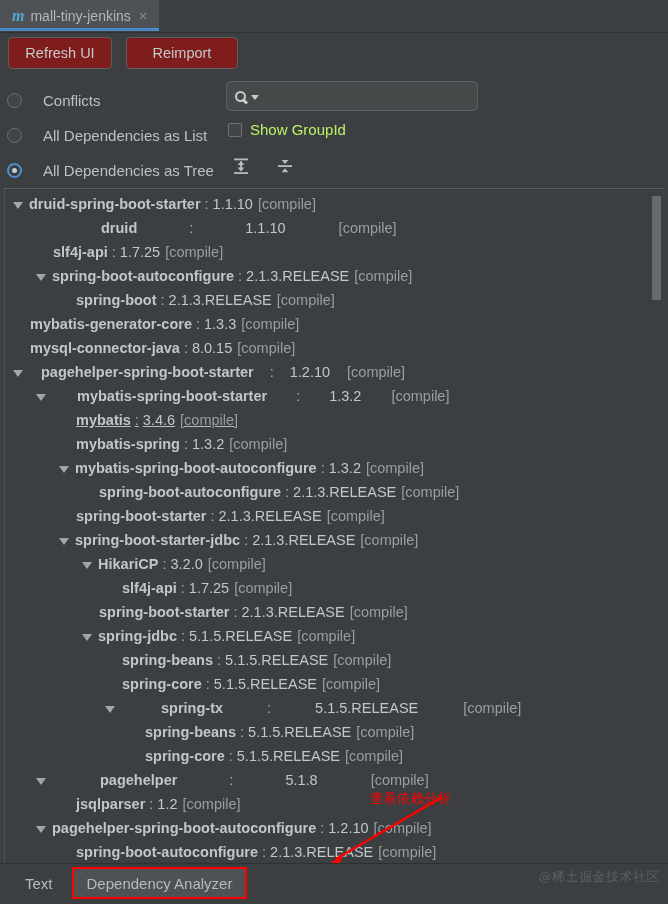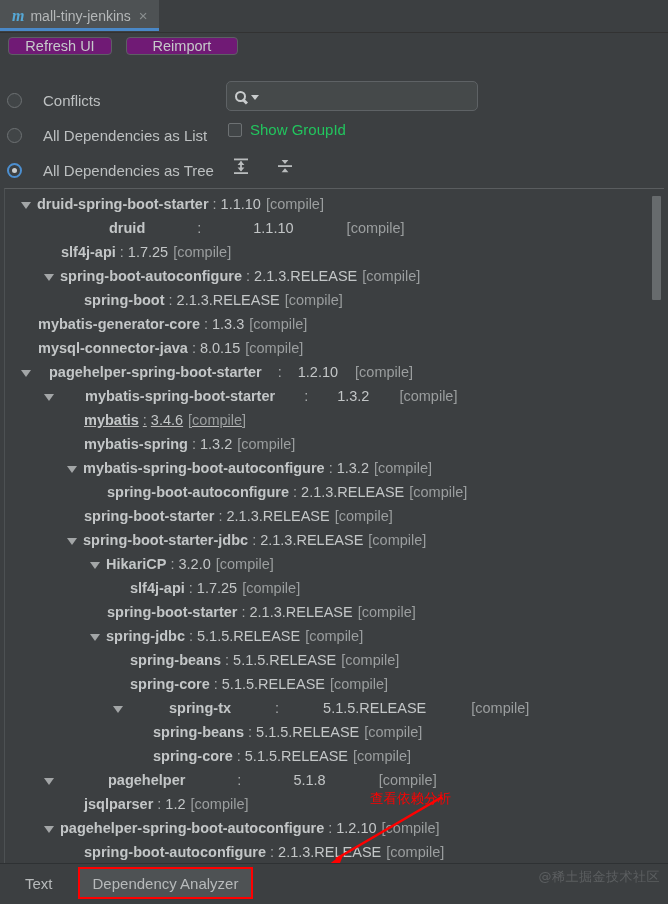--- a/index.html
+++ b/index.html
@@ -72,22 +72,22 @@
 
   
   .btn-row {
     position: absolute;
     left: 8px; top: 37px;
     display: flex;
     gap: 14px;
   }
   .tbtn {
     min-width: 104px;
-    height: 18px;
-    background: #701a75;
+    height: 32px;
+    background: #7f1d1d;
     border: 1px solid #5c6063;
     border-radius: 4px;
     color: #c6c9ca;
     font-size: 14.5px;
     display: flex;
     align-items: center;
     justify-content: center;
     padding: 0 14px;
     box-sizing: border-box;
     cursor: default;
@@ -192,21 +192,21 @@
   .cbox {
     width: 14px; height: 14px;
     border: 1px solid #6d7173;
     background: #414547;
     border-radius: 2px;
     box-sizing: border-box;
     flex: none;
   }
   .cbox-label {
     font-size: 15px;
-    color: #22c55e;
+    color: #bef264;
     white-space: nowrap;
   }
 
   
   .treeicons {
     position: absolute;
     left: 230px; top: 155px;
     display: flex;
     gap: 22px;
   }
@@ -223,21 +223,21 @@
     left: 4px; top: 188px;
     width: 660px; height: 676px;
     background: #3c3f41;
     border-top: 1px solid #5a5d5f;
     border-left: 1px solid #4d5153;
     box-sizing: border-box;
     overflow: hidden;
   }
   .tree-rows {
     position: absolute;
-    left: 8px; top: 3px;
+    left: 0; top: 3px;
     right: 0;
   }
   .trow {
     height: 24px;
     display: flex;
     align-items: center;
     white-space: nowrap;
     font-size: 14.5px;
     line-height: 24px;
   }
@@ -302,21 +302,21 @@
     left: 0; bottom: 0;
     width: 668px; height: 40px;
     background: #3c3f41;
     border-top: 1px solid #2e3133;
   }
   .bottom-tabs {
     position: absolute;
     left: 12px; top: 5px;
     display: flex;
     align-items: center;
-    gap: 14px;
+    gap: 8px;
   }
   .btab {
     height: 28px;
     display: flex;
     align-items: center;
     padding: 0 13px;
     font-size: 15px;
     color: #b7babb;
     cursor: default;
     box-sizing: border-box;

